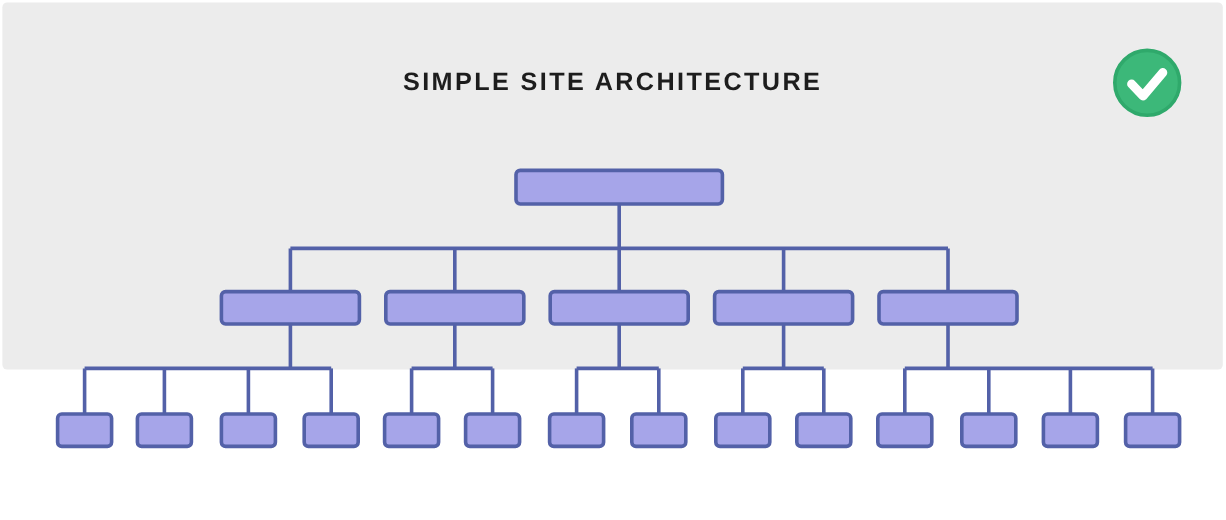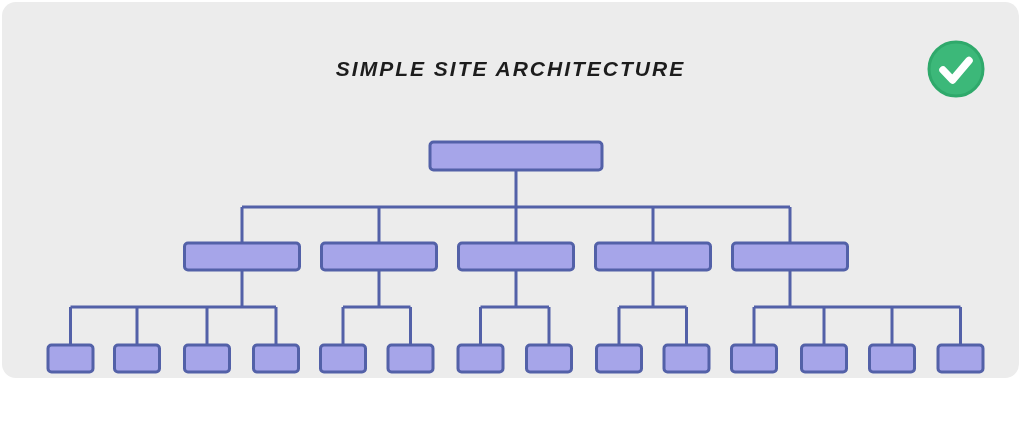--- a/index.html
+++ b/index.html
@@ -14,24 +14,23 @@
   .page {
     position: relative;
     width: 1022px;
     height: 433px;
   }
   .panel {
     position: absolute;
     left: 2px;
     top: 2px;
     width: 1017px;
-    height: 376px;
+    height: 306px;
     background: var(--panel-bg, #ececec);
-    border-radius: 14px;
-    font-style: italic;
+    border-radius: 4px;
   }
   .title {
     position: absolute;
     left: 0;
     right: 0;
     top: 55px;
     margin: 0;
     text-align: center;
     font-size: 21px;
     font-weight: 700;

